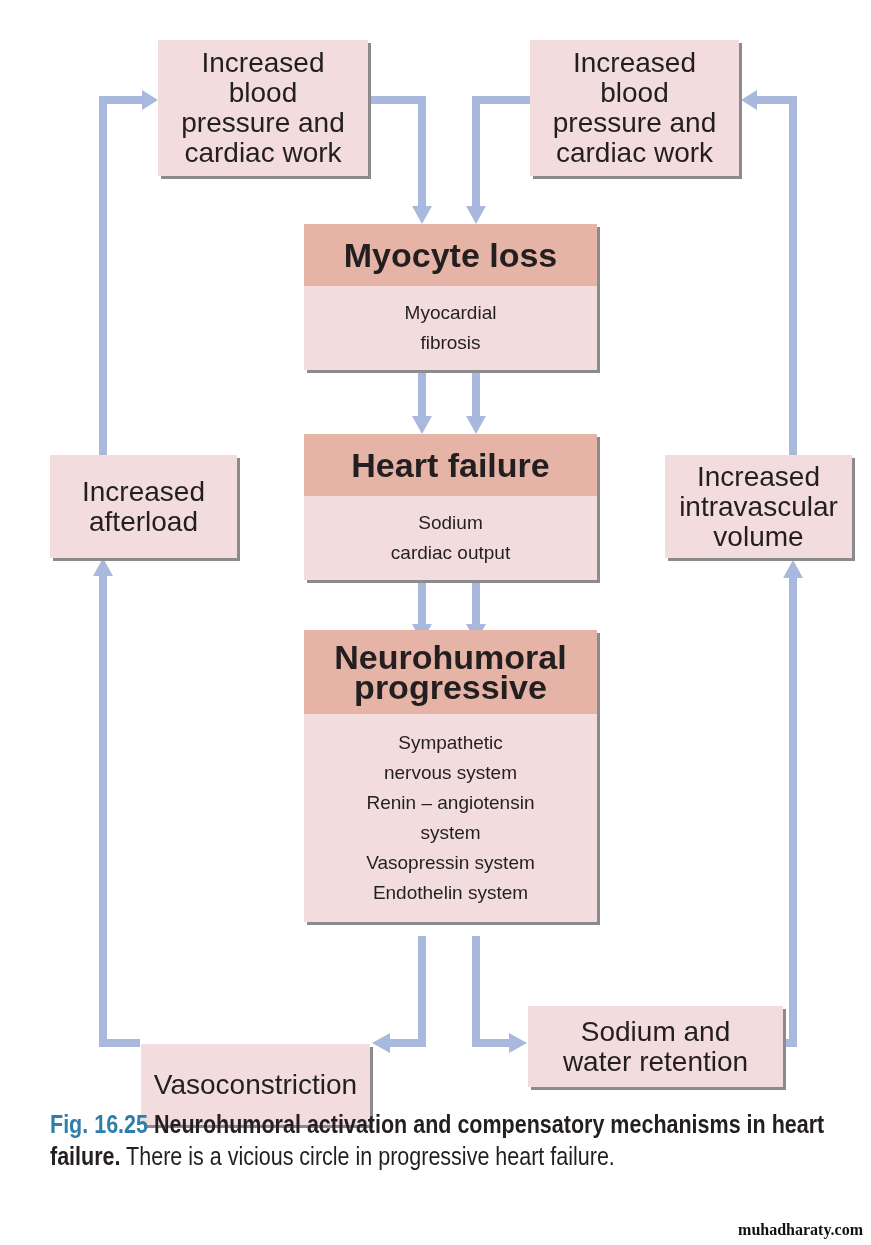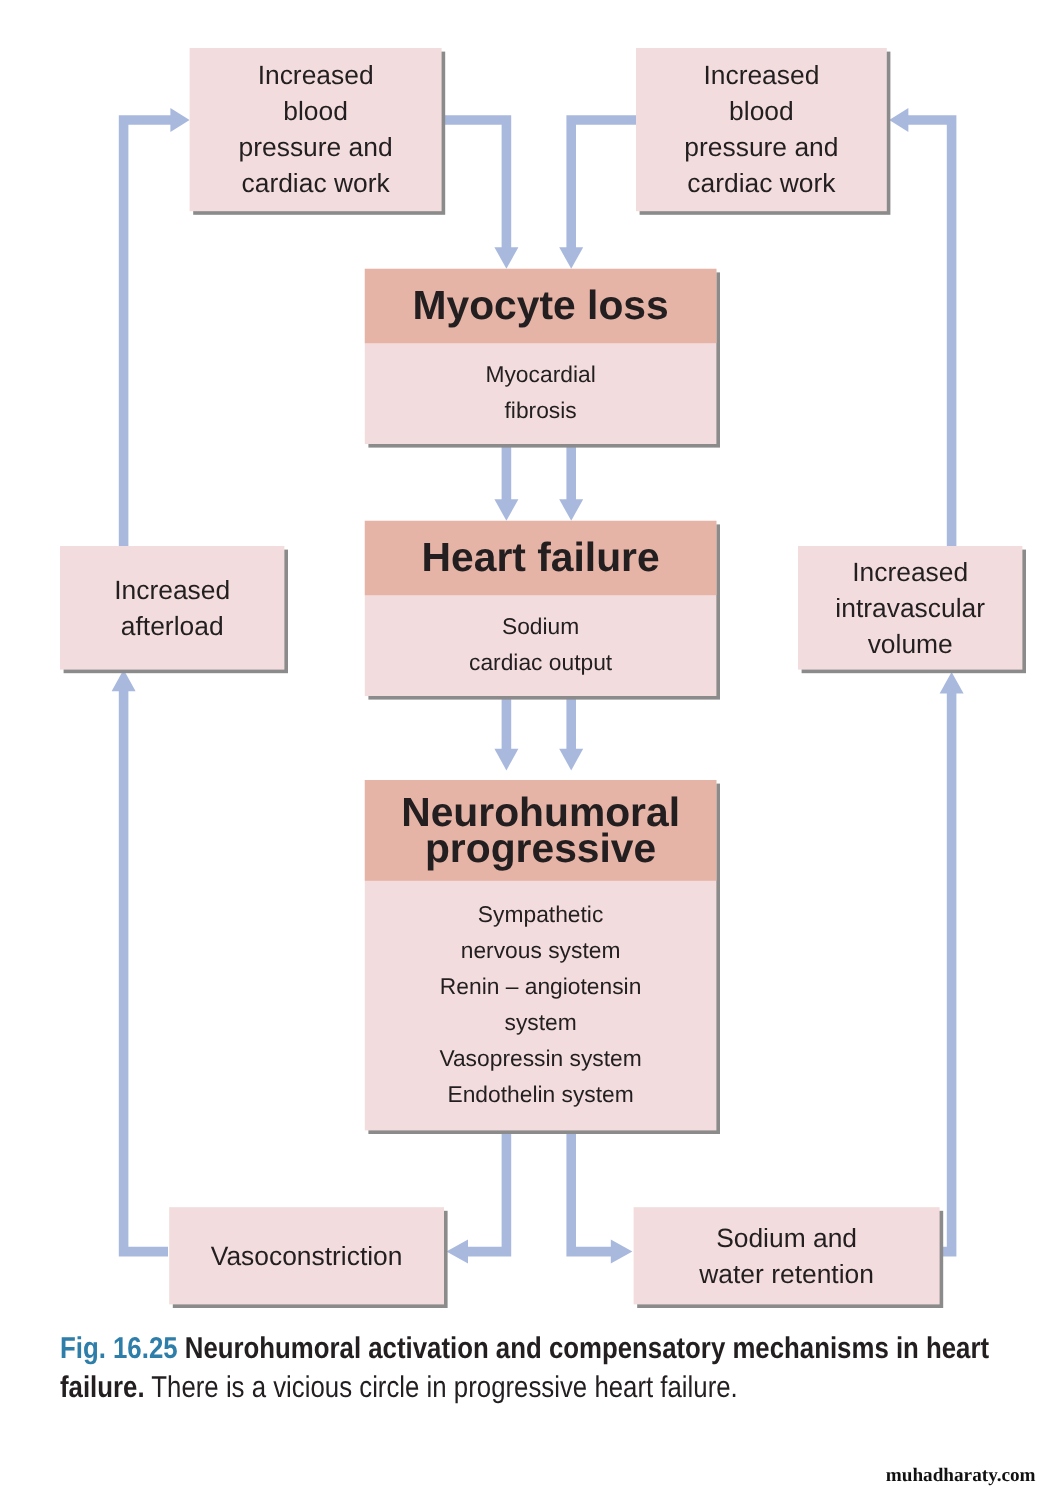--- a/index.html
+++ b/index.html
@@ -1,20 +1,20 @@
 <!DOCTYPE html>
 <html><head>
 <meta charset="utf-8">
 <style>
   html, body { margin: 0; padding: 0; background: #ffffff; }
   body { width: 871px; height: 1245px; position: relative; overflow: hidden;
          font-family: "Liberation Sans", sans-serif; color: #231f20; }
   .box { position: absolute; background: #f2dcdd; box-shadow: 3px 3px 0 #8b8b8b;
          display: flex; align-items: center; justify-content: center; text-align: center;
-         font-size: 22px; line-height: 30px; box-sizing: border-box; }
+         font-size: 28px; line-height: 30px; box-sizing: border-box; }
   .compound { position: absolute; box-shadow: 3px 3px 0 #8b8b8b; background: #f2dcdd; }
   .compound .hd { background: #e6b4a6; font-weight: bold; font-size: 34px; line-height: 30px;
                   display: flex; align-items: center; justify-content: center; text-align: center; }
   .compound .bd { display: flex; flex-direction: column; align-items: center; justify-content: center;
                   text-align: center; font-size: 19px; line-height: 30px; }
   .line { white-space: nowrap; display: block; }
   svg.arrows { position: absolute; left: 0; top: 0; }
   .caption { position: absolute; left: 50px; top: 1108px; width: 800px; font-size: 25px; line-height: 32px;
              transform: scaleX(0.86); transform-origin: left top; width: 930px; }
   .caption .fig { color: #2e7eaa; font-weight: bold; }
@@ -91,21 +91,21 @@
 <div class="compound" style="left:304px;top:434px;width:293px;height:146px;">
   <div class="hd" style="height:62px;">
     <span>Heart failure</span>
   </div>
   <div class="bd" style="height:84px;">
     <span class="line">Sodium</span>
     <span class="line">cardiac output</span>
   </div>
 </div>
 
-<div class="compound" style="left:304px;top:650px;width:293px;height:292px;">
+<div class="compound" style="left:304px;top:630px;width:293px;height:292px;">
   <div class="hd" style="height:84px;flex-direction:column;">
     <span class="line">Neurohumoral</span>
     <span class="line">progressive</span>
   </div>
   <div class="bd" style="height:208px;">
     <span class="line">Sympathetic</span>
     <span class="line">nervous system</span>
     <span class="line">Renin – angiotensin</span>
     <span class="line">system</span>
     <span class="line">Vasopressin system</span>
@@ -117,21 +117,21 @@
   <span class="line">Increased</span>
   <span class="line">afterload</span>
 </div>
 
 <div class="box" style="left:665px;top:455px;width:187px;height:103px;flex-direction:column;">
   <span class="line">Increased</span>
   <span class="line">intravascular</span>
   <span class="line">volume</span>
 </div>
 
-<div class="box" style="left:141px;top:1006px;width:229px;height:81px;">
+<div class="box" style="left:141px;top:1044px;width:229px;height:81px;">
   <span class="line">Vasoconstriction</span>
 </div>
 
 <div class="box" style="left:528px;top:1006px;width:255px;height:81px;flex-direction:column;">
   <span class="line">Sodium and</span>
   <span class="line">water retention</span>
 </div>
 
 <div class="caption">
   <span class="fig">Fig. 16.25</span>

